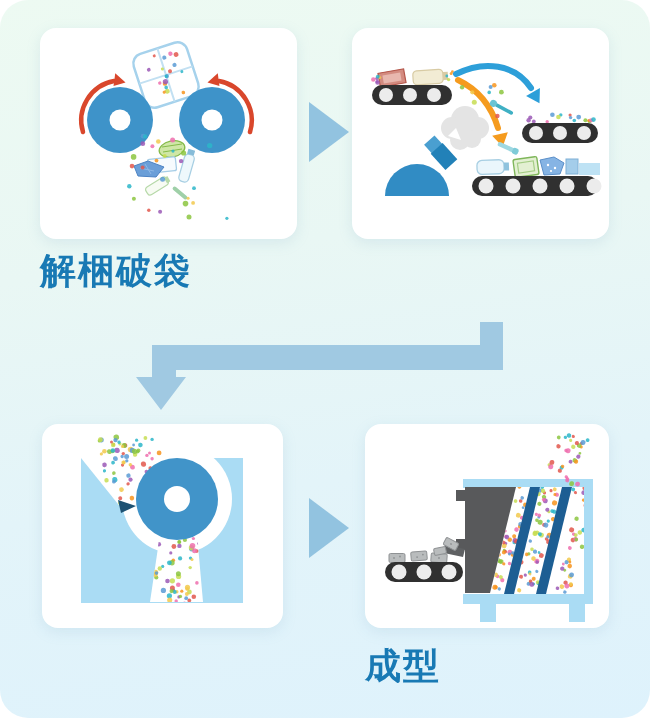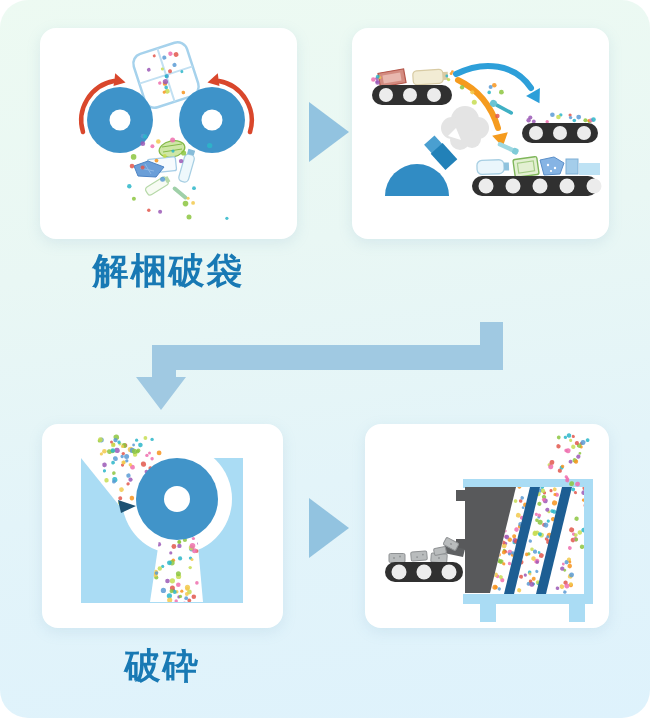--- a/index.html
+++ b/index.html
@@ -17,21 +17,21 @@
   .card{
     position:absolute;background:#ffffff;border-radius:16px;
     box-shadow:0 4px 14px rgba(130,170,200,0.18);
   }
   .card svg{display:block;width:100%;height:100%;}
   #card1{left:40px;top:28px;width:257px;height:211px;}
   #card2{left:352px;top:28px;width:257px;height:211px;}
   #card3{left:42px;top:424px;width:241px;height:204px;}
   #card4{left:365px;top:424px;width:244px;height:204px;}
   .step-label{
-    position:absolute;text-align:center;font-weight:700;
+    position:absolute;text-align:left;font-weight:700;
     font-size:36px;line-height:40px;letter-spacing:2px;
     color:var(--label-color);
   }
   #label1{left:40px;top:251px;width:257px;}
   #label2{left:352px;top:251px;width:257px;}
   #label3{left:42px;top:646px;width:241px;}
   #label4{left:365px;top:646px;width:244px;}
   .tri{position:absolute;width:42px;height:62px;}
   #tri1{left:308px;top:101px;}
   #tri2{left:308px;top:497px;}
@@ -673,21 +673,21 @@
       <g>
         <rect x="20" y="138" width="78" height="20" rx="10" fill="#303030"></rect>
         <circle cx="34" cy="148" r="7.5" fill="#ececec"></circle>
           <circle cx="59" cy="148" r="7.5" fill="#ececec"></circle>
           <circle cx="84" cy="148" r="7.5" fill="#ececec"></circle>
       </g>
     </svg>
   </div>
 
   <div class="step-label" id="label1">解梱破袋</div>
-  <div class="step-label" id="label3">破砕</div>
+  <div class="step-label" id="label4">成型</div>
 
   <svg class="tri" id="tri1" viewBox="0 0 42 62">
     <polygon points="1,1 41,31 1,61" fill="var(--triangle-color)"></polygon>
   </svg>
   <svg id="elbow" viewBox="0 0 380 100">
     <polygon points="350,7 373,7 373,55 46,55 46,62 56,62 31,95 6,62 22,62 22,30 350,30" fill="var(--connector-color)"></polygon>
   </svg>
   <svg class="tri" id="tri2" viewBox="0 0 42 62">
     <polygon points="1,1 41,31 1,61" fill="var(--triangle-color)"></polygon>
   </svg>

